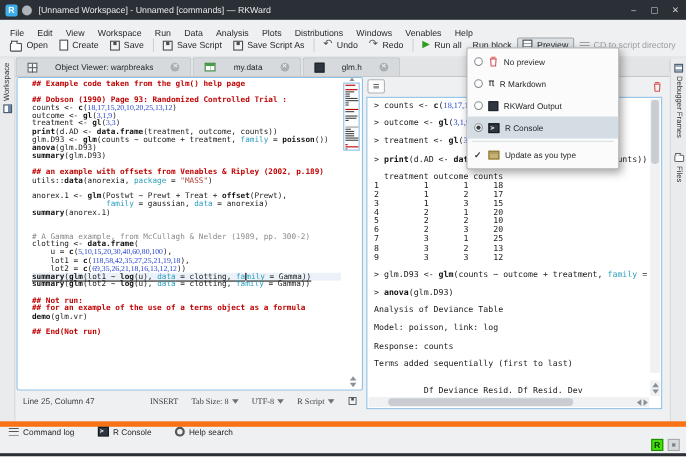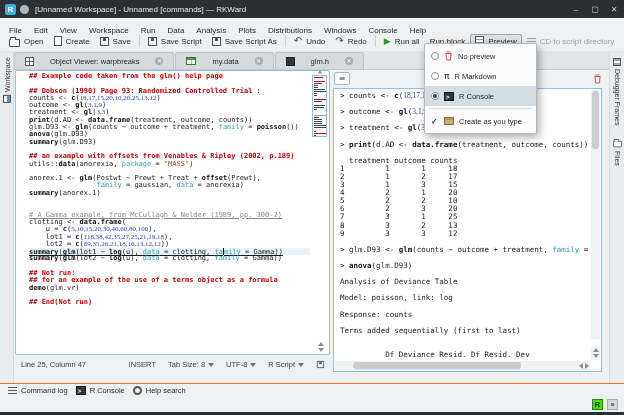--- a/index.html
+++ b/index.html
@@ -45,71 +45,71 @@
          display:flex;align-items:center;gap:3px;margin:4px auto;}
   .vtabR{writing-mode:vertical-rl;font-size:7px;color:#2f3337;display:flex;align-items:center;gap:3px;}
   
   .editorBox{position:absolute;left:15px;top:70px;width:315px;height:285px;background:#fff;
              border:1px solid #8fc1e6;border-radius:2px;}
   #editor-code{position:absolute;top:2px;left:13px;right:19px;bottom:1px;overflow:hidden;
                font:7px/7.3px "DejaVu Sans Mono",monospace;white-space:pre;color:#1a1a1a;}
   .ln{height:7.3px;}
   .ln.cur{background:#eaf1f8;text-decoration:underline;}
   .cm{color:#bf0303;font-weight:bold;}
-  .cmg{color:#8a8a87;text-decoration:underline;}
+  .cmg{color:#8a8a87;}
   .fn{color:#111;font-weight:bold;}
   .nm{color:#2544cc;font-family:Liberation Serif, serif;}
   .kw{color:#2e9fbe;}
   .st{color:#b04030;}
   .tx{color:#1a1a1a;}
   .caret{display:inline-block;width:1px;height:7px;background:#000;vertical-align:-1px;}
   .minimap{position:absolute;top:4px;right:2px;width:15px;height:62px;border:1px solid #8fc1e6;
            background:#fbfcfd;padding:1px;overflow:hidden;}
   .mm{height:1px;margin-bottom:1px;}
   .tri{width:0;height:0;border:3px solid transparent;}
   .tri.up{border-bottom:4px solid #8a9096;border-top:none;}
   .tri.dn{border-top:4px solid #8a9096;border-bottom:none;}
   .edStepTop{position:absolute;top:-1px;right:6px;transform:scale(.8);}
   .edSteps{position:absolute;right:5px;bottom:2px;display:flex;flex-direction:column;gap:2px;}
   
   .kstatus{position:absolute;left:15px;top:356px;width:316px;height:17px;display:flex;
            align-items:center;gap:12px;padding:0 6px;font-size:7.5px;color:#3a3e42;background:#eff0f1;}
   .ks-cursor{margin-right:auto;}
-  .ksit{display:flex;align-items:center;gap:3px;}
+  .ksit{display:flex;align-items:center;gap:3px;font-family:Liberation Serif, serif;}
   .chev{width:0;height:0;border:3px solid transparent;border-top:4px solid #6a7076;margin-top:4px;}
   
   .prev-head{position:absolute;left:334px;top:71px;width:268px;height:15px;display:flex;align-items:center;gap:4px;}
   .menu-btn{width:16px;height:13px;border:1px solid #b0b4b8;background:#fcfcfc;border-radius:2px;
             font:8px/12px "DejaVu Sans",sans-serif;text-align:center;color:#333;}
   .prev-title{flex:1;text-align:center;font-size:7px;font-weight:bold;color:#3a3e42;white-space:nowrap;overflow:hidden;}
   .consoleBox{position:absolute;left:333px;top:88px;width:269px;height:284px;background:#fff;border:1px solid #8fc1e6;}
   #console-out{position:absolute;top:3px;left:6px;right:11px;bottom:12px;overflow:hidden;
                font:7.5px/8.1px "DejaVu Sans Mono",monospace;white-space:pre;color:#1a1a1a;}
   .cln{height:8.1px;}
   .vscroll{position:absolute;top:1px;right:1px;width:9px;bottom:32px;background:#f0f1f2;}
   .vthumb{position:absolute;top:1px;left:1px;width:7px;height:58px;background:#c9cdd1;border-radius:3px;}
   .vsteps{position:absolute;right:1px;bottom:11px;width:9px;display:flex;flex-direction:column;align-items:center;gap:2px;background:#f0f1f2;padding:2px 0;}
   .hscroll{position:absolute;left:1px;right:11px;bottom:1px;height:9px;background:#f0f1f2;}
   .hthumb{position:absolute;left:18px;top:1px;width:168px;height:7px;background:#c9cdd1;border-radius:3px;}
   .hsteps{position:absolute;right:0;top:0;height:9px;display:flex;gap:2px;align-items:center;padding-right:1px;}
   .tri.lf{border-right:4px solid #8a9096;border-left:none;}
   .tri.rt{border-left:4px solid #8a9096;border-right:none;}
   
   .toolviewbar{position:absolute;left:0;right:0;top:383px;height:14px;background:#eef0f1;
-               border-top:1px solid #f97316;display:flex;align-items:center;gap:8px;padding:0 8px;font-size:7.5px;}
+               border-top:5px solid #f97316;display:flex;align-items:center;gap:21px;padding:0 8px;font-size:7.5px;}
   .tv{display:flex;align-items:center;gap:4px;}
   .statusbar{position:absolute;left:0;right:0;top:397px;height:15px;background:#eff0f1;
              display:flex;align-items:center;padding:0 6px;font-size:7.3px;color:#26292c;}
   .r-badge{margin-left:auto;width:11px;height:11px;background:#45e00c;border:1px solid #1f8a04;
            color:#0b3a02;font:bold 8px/10px "Liberation Sans",sans-serif;text-align:center;flex:0 0 11px;}
   .stop-btn{width:11px;height:11px;background:#d6d9db;border:1px solid #a7abae;margin-left:4px;position:relative;flex:0 0 11px;}
   .stop-btn::after{content:"";position:absolute;inset:3px;background:#7b8084;}
   .bottomedge{position:absolute;left:0;right:0;bottom:0;height:3px;background:#2b3036;}
   
-  .dropdown{position:absolute;left:424px;top:43px;width:113px;background:#fbfbfb;
+  .dropdown{position:absolute;left:424px;top:43px;width:139px;background:#fbfbfb;
             border:1px solid #b4b8bb;border-radius:2px;box-shadow:2px 3px 8px rgba(0,0,0,.35);
             z-index:60;padding:2px 0;}
   .dd{display:flex;align-items:center;gap:5px;height:20px;padding:0 6px;font-size:7.5px;}
   .dd.sel{background:#d4dde3;}
   .dd-sep{height:1px;background:#dcdfe1;margin:2px 4px;}
   .radio{width:8px;height:8px;border:1px solid #8a8f94;border-radius:50%;background:#fff;flex:0 0 8px;}
   .radio.on::after{content:"";display:block;width:4px;height:4px;margin:1px;border-radius:50%;background:#3c3f42;}
   .chk{width:8px;color:#2a2e32;font-weight:bold;font-size:8px;flex:0 0 8px;}
   
   .icw{display:inline-flex;align-items:center;justify-content:center;}
@@ -166,21 +166,21 @@
       <span class="mi">File</span>
       <span class="mi">Edit</span>
       <span class="mi">View</span>
       <span class="mi">Workspace</span>
       <span class="mi">Run</span>
       <span class="mi">Data</span>
       <span class="mi">Analysis</span>
       <span class="mi">Plots</span>
       <span class="mi">Distributions</span>
       <span class="mi">Windows</span>
-      <span class="mi">Console</span>
+      <span class="mi">Venables</span>
       <span class="mi">Help</span>
     </div>
   <div class="toolbar" id="toolbar">
       <span class="tb">
         <span class="icw">
           <span class="i i-open"></span>
         </span>
         <span>Open</span>
       </span>
       <span class="tb">
@@ -428,29 +428,36 @@
         </span>
         <span>No preview</span>
       </div>
       <div class="dd">
         <span class="radio"></span>
         <span class="icw">
           <span class="g" style="color:#222;">π</span>
         </span>
         <span>R Markdown</span>
       </div>
+      <div class="dd">
+        <span class="radio"></span>
+        <span class="icw">
+          <span class="i i-dark"></span>
+        </span>
+        <span>RKWard Output</span>
+      </div>
       <div class="dd sel">
         <span class="radio on"></span>
         <span class="icw">
           <span class="i i-console">&gt;</span>
         </span>
         <span>R Console</span>
       </div>
       <div class="dd-sep"></div>
       <div class="dd">
         <span class="chk">✓</span>
         <span class="icw">
           <span class="i i-update"></span>
         </span>
-        <span>Create as you type</span>
+        <span>Update as you type</span>
       </div>
     </div>
 </div>
 
 </body></html>

